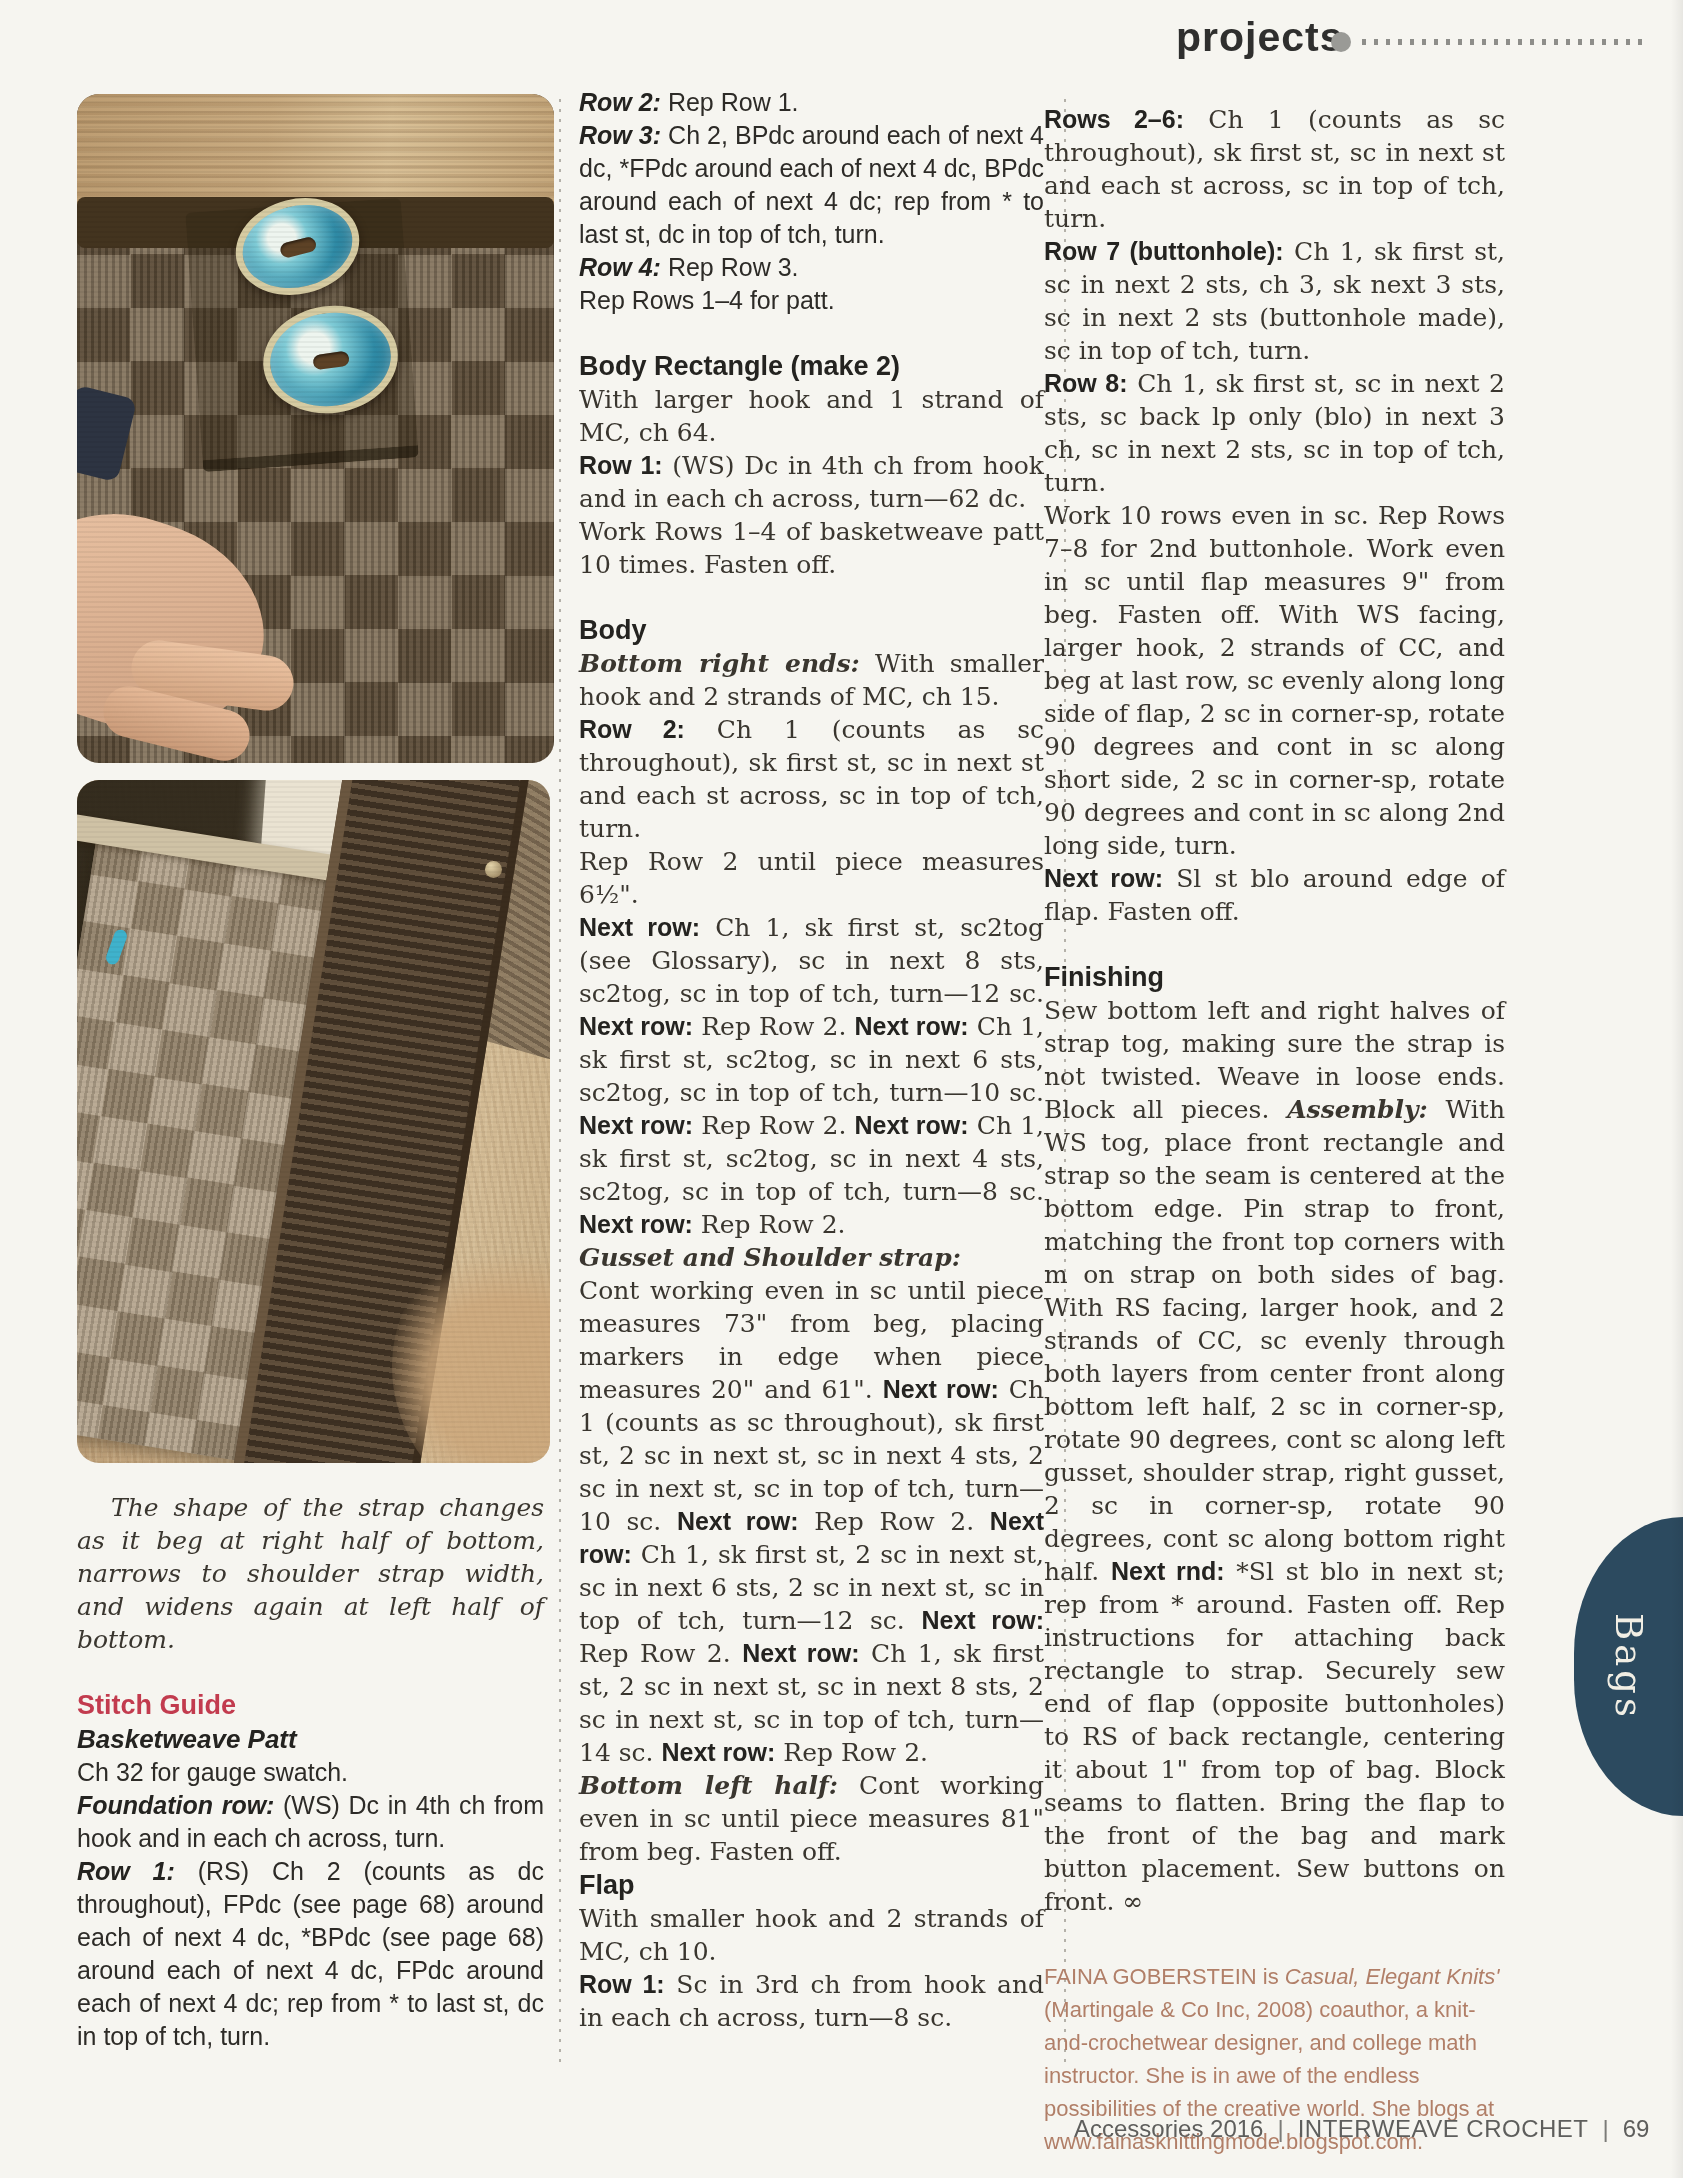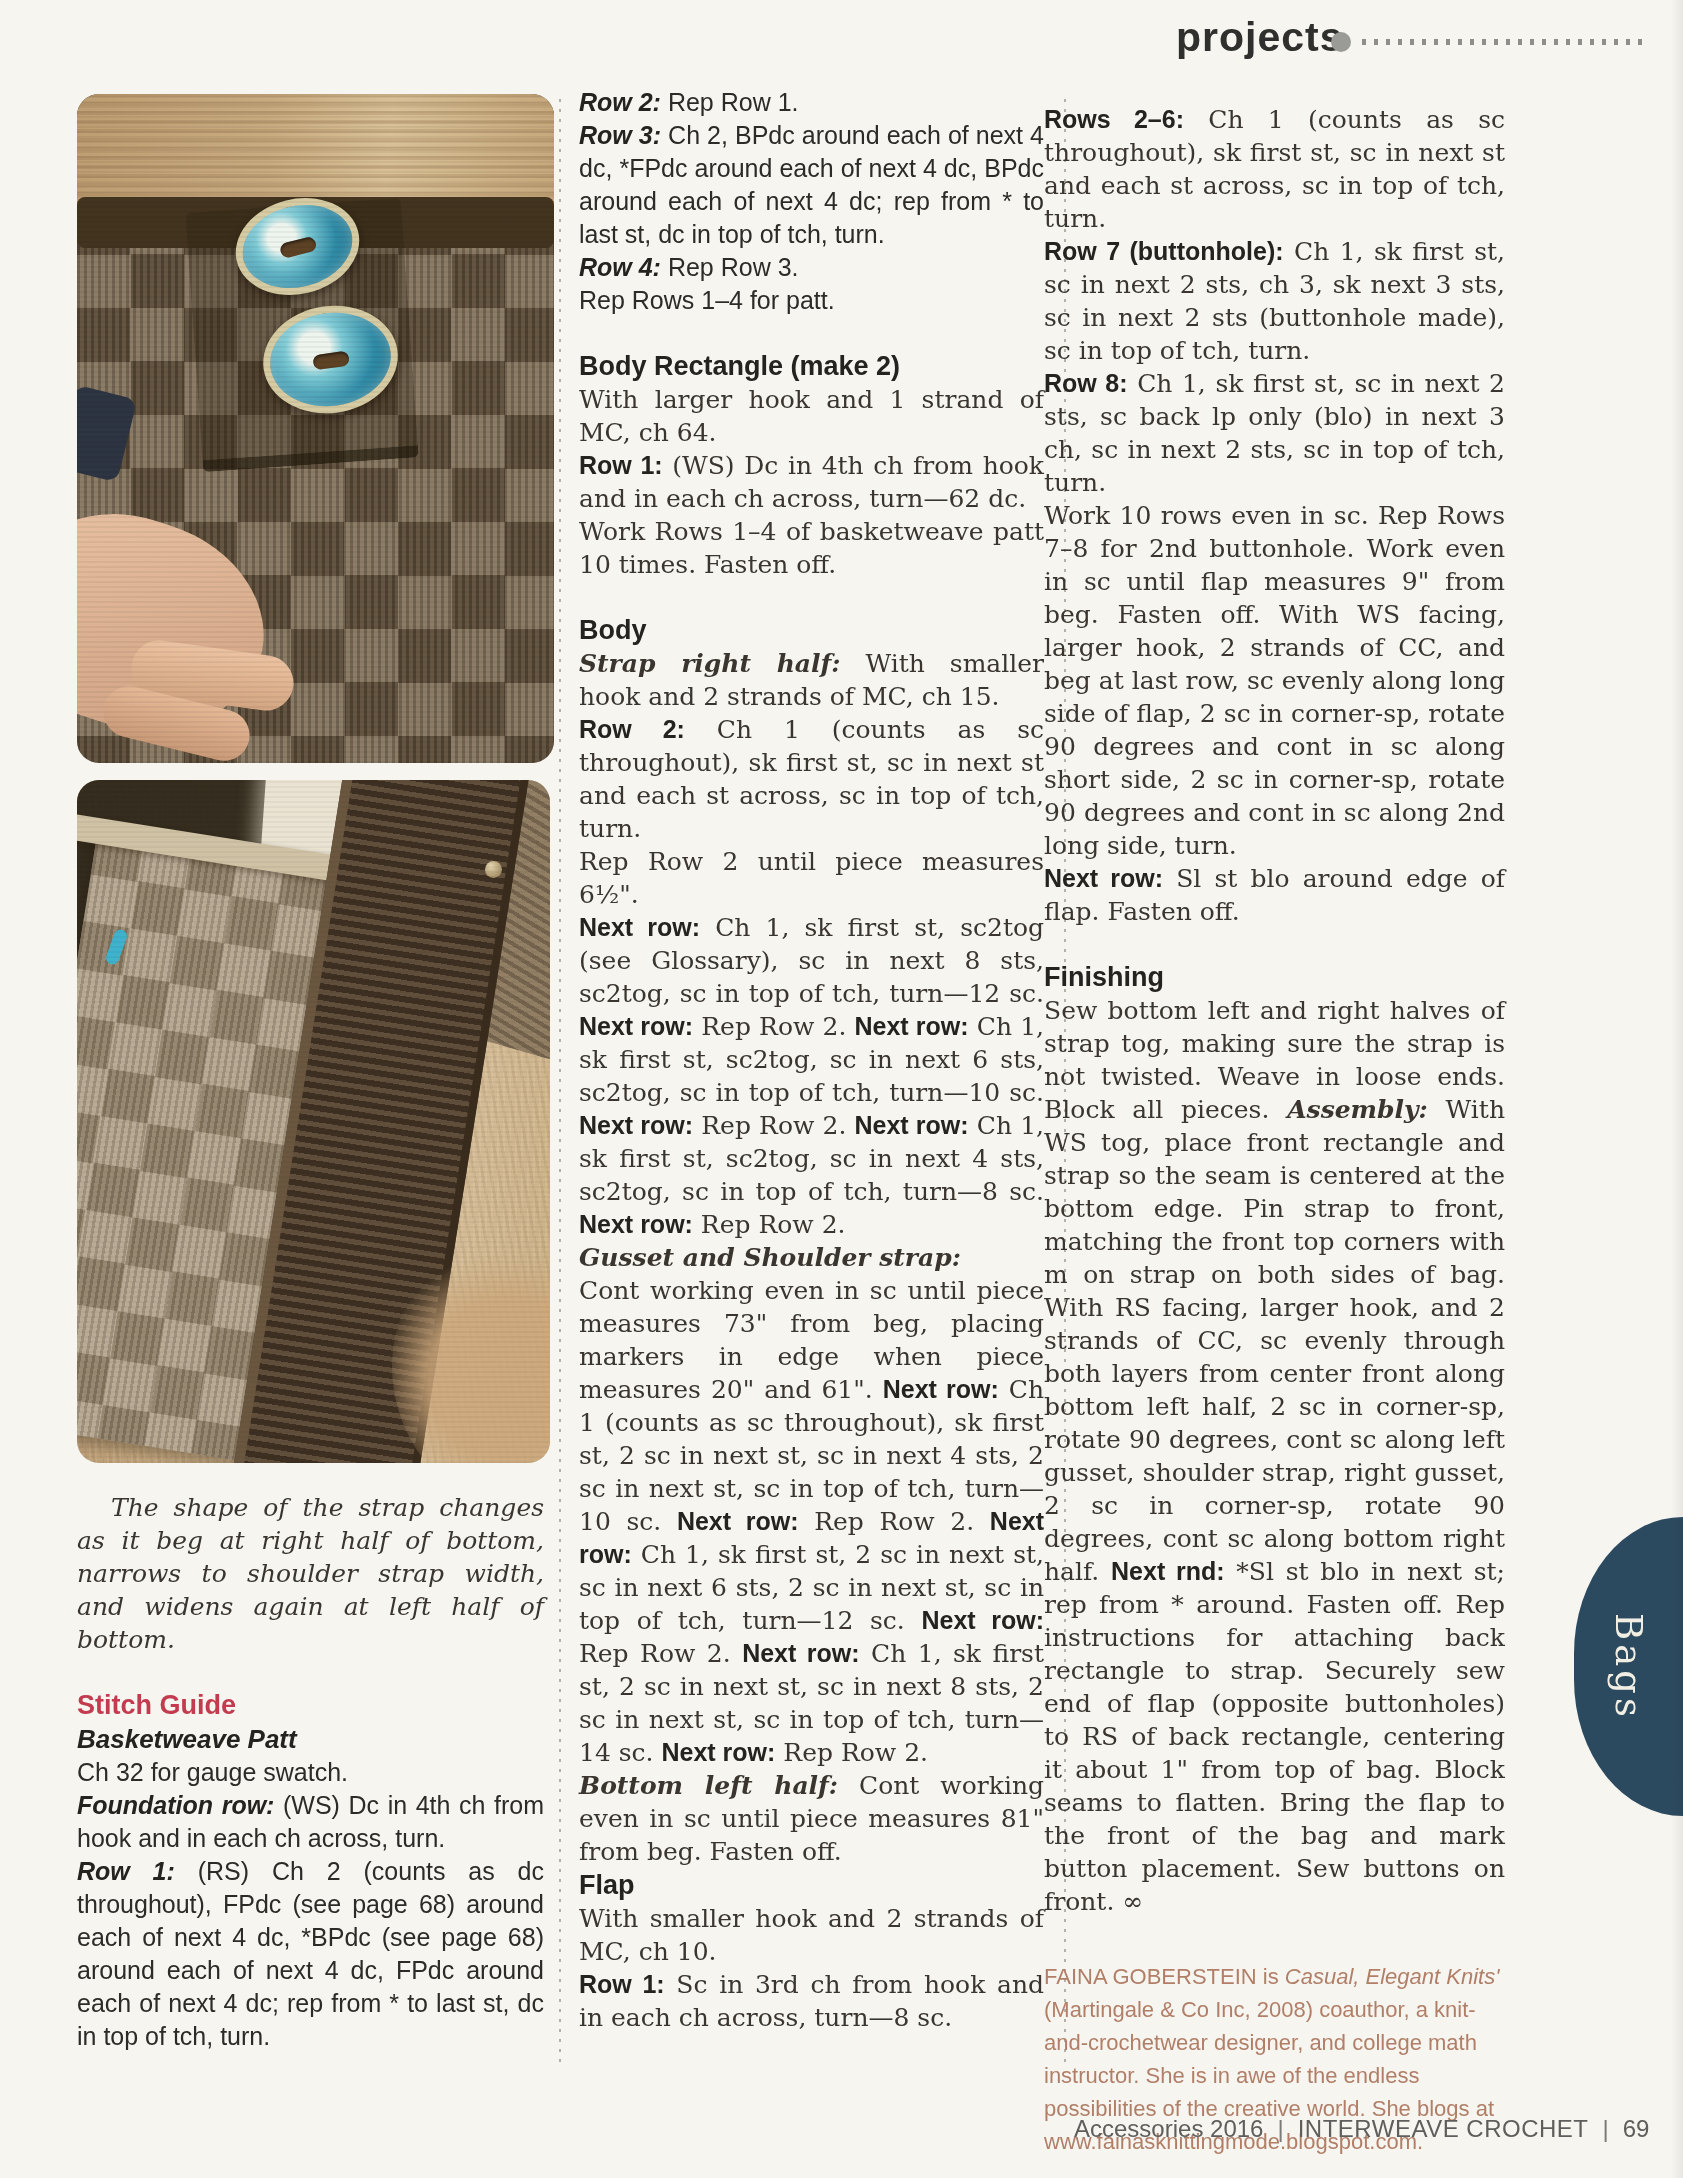--- a/index.html
+++ b/index.html
@@ -185,21 +185,21 @@
   <div class="col col-mid">
       <div class="ps"><span class="seg-bi">Row 2:</span><span> Rep Row 1.</span></div>
       <div class="ps"><span class="seg-bi">Row 3:</span><span> Ch 2, BPdc around each of next 4 dc, *FPdc around each of next 4 dc, BPdc around each of next 4 dc; rep from * to last st, dc in top of tch, turn.</span></div>
       <div class="ps"><span class="seg-bi">Row 4:</span><span> Rep Row 3.</span></div>
       <div class="ps"><span>Rep Rows 1–4 for patt.</span></div>
       <div class="h gap"><span>Body Rectangle (make 2)</span></div>
       <div class="p"><span>With larger hook and 1 strand of MC, ch 64.</span></div>
       <div class="p"><span class="seg-b">Row 1:</span><span> (WS) Dc in 4th ch from hook and in each ch across, turn—62 dc.</span></div>
       <div class="p"><span>Work Rows 1–4 of basketweave patt 10 times. Fasten off.</span></div>
       <div class="h gap"><span>Body</span></div>
-      <div class="p"><span class="seg-bs">Strap right half:</span><span> With smaller hook and 2 strands of MC, ch 15.</span></div>
+      <div class="p"><span class="seg-bs">Bottom right ends:</span><span> With smaller hook and 2 strands of MC, ch 15.</span></div>
       <div class="p"><span class="seg-b">Row 2:</span><span> Ch 1 (counts as sc throughout), sk first st, sc in next st and each st across, sc in top of tch, turn.</span></div>
       <div class="p"><span>Rep Row 2 until piece measures 6½".</span></div>
       <div class="p"><span class="seg-b">Next row:</span><span> Ch 1, sk first st, sc2tog (see Glossary), sc in next 8 sts, sc2tog, sc in top of tch, turn—12 sc. </span><span class="seg-b">Next row:</span><span> Rep Row 2. </span><span class="seg-b">Next row:</span><span> Ch 1, sk first st, sc2tog, sc in next 6 sts, sc2tog, sc in top of tch, turn—10 sc. </span><span class="seg-b">Next row:</span><span> Rep Row 2. </span><span class="seg-b">Next row:</span><span> Ch 1, sk first st, sc2tog, sc in next 4 sts, sc2tog, sc in top of tch, turn—8 sc. </span><span class="seg-b">Next row:</span><span> Rep Row 2.</span></div>
       <div class="p"><span class="seg-bs">Gusset and Shoulder strap:</span></div>
       <div class="p"><span>Cont working even in sc until piece measures 73" from beg, placing markers in edge when piece measures 20" and 61". </span><span class="seg-b">Next row:</span><span> Ch 1 (counts as sc throughout), sk first st, 2 sc in next st, sc in next 4 sts, 2 sc in next st, sc in top of tch, turn—10 sc. </span><span class="seg-b">Next row:</span><span> Rep Row 2. </span><span class="seg-b">Next row:</span><span> Ch 1, sk first st, 2 sc in next st, sc in next 6 sts, 2 sc in next st, sc in top of tch, turn—12 sc. </span><span class="seg-b">Next row:</span><span> Rep Row 2. </span><span class="seg-b">Next row:</span><span> Ch 1, sk first st, 2 sc in next st, sc in next 8 sts, 2 sc in next st, sc in top of tch, turn—14 sc. </span><span class="seg-b">Next row:</span><span> Rep Row 2.</span></div>
       <div class="p"><span class="seg-bs">Bottom left half:</span><span> Cont working even in sc until piece measures 81" from beg. Fasten off.</span></div>
       <div class="h"><span>Flap</span></div>
       <div class="p"><span>With smaller hook and 2 strands of MC, ch 10.</span></div>
       <div class="p"><span class="seg-b">Row 1:</span><span> Sc in 3rd ch from hook and in each ch across, turn—8 sc.</span></div>
     </div>

